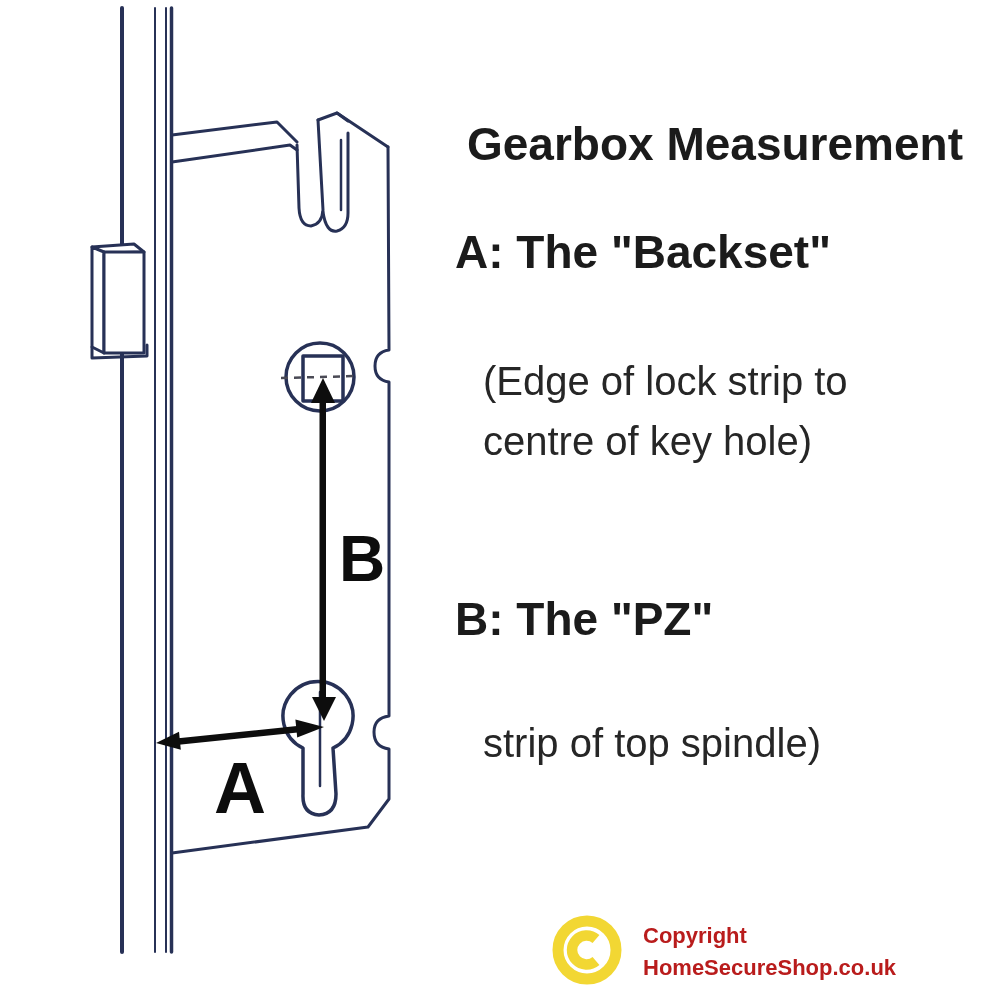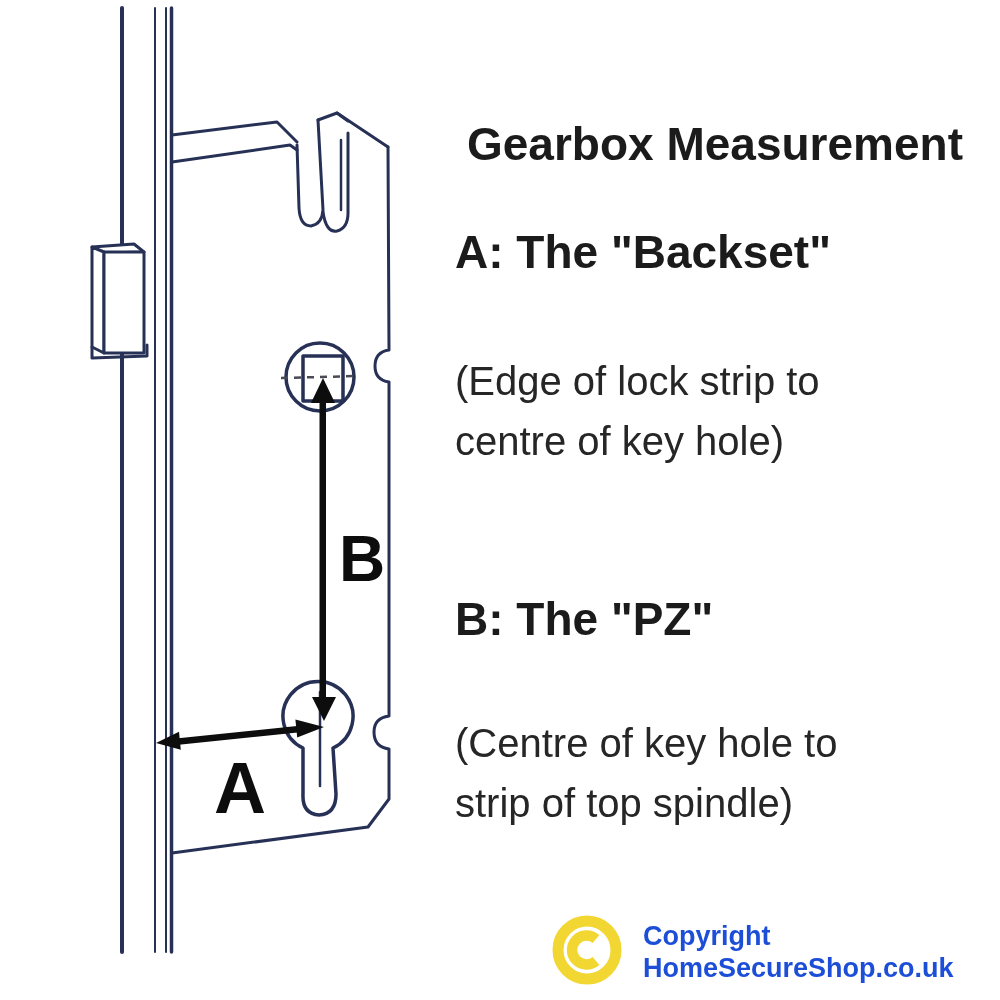--- a/index.html
+++ b/index.html
@@ -17,27 +17,27 @@
     font-size:46px;font-weight:700;color:#1b1b1b;line-height:1;white-space:nowrap;
   }
   .heading-a{top:229px;}
   .heading-b{top:596px;}
   .para{
     position:absolute;left:455px;margin:0;
     font-size:40px;font-weight:400;color:#262626;line-height:60px;white-space:nowrap;
   }
   .para-a{top:351px;}
   .para-b{top:713px;}
-  .para span{display:block;}
+  .para span{display:block;margin-left:28px;}
   .footer{
     position:absolute;left:548px;top:911px;
     display:flex;align-items:flex-start;gap:17px;
   }
   .footer-text{
-    padding-top:9px;font-size:27px;font-weight:700;color:#1d4ed8;line-height:32px;white-space:nowrap;
+    padding-top:9px;font-size:22px;font-weight:700;color:#b91c1c;line-height:32px;white-space:nowrap;
   }
 </style>
 </head>
 <body>
 
 <div class="canvas">
 
   <svg class="diagram-svg" width="450" height="1000" viewBox="0 0 450 1000">
 
     <g fill="none" stroke-width="3" stroke-linecap="round" stroke-linejoin="round" stroke="#273156">
@@ -112,21 +112,20 @@
   <h2 class="heading heading-a">A: The "Backset"</h2>
 
   <p class="para para-a">
     <span>(Edge of lock strip to</span>
     <span>centre of key hole)</span>
   </p>
 
   <h2 class="heading heading-b">B: The "PZ"</h2>
 
   <p class="para para-b">
-    <span>(Centre of key hole to</span>
     <span>strip of top spindle)</span>
   </p>
 
   <div class="footer">
     <svg width="78" height="78" viewBox="0 0 78 78">
       <circle cx="39" cy="39" r="29" fill="none" stroke-width="11" stroke="#F2D733"></circle>
       <path d="M48 28 A14.5 14.5 0 1 0 48 50" fill="none" stroke-width="10.5" stroke="#F2D733"></path>
     </svg>
     <div class="footer-text">
       <div>Copyright</div>

